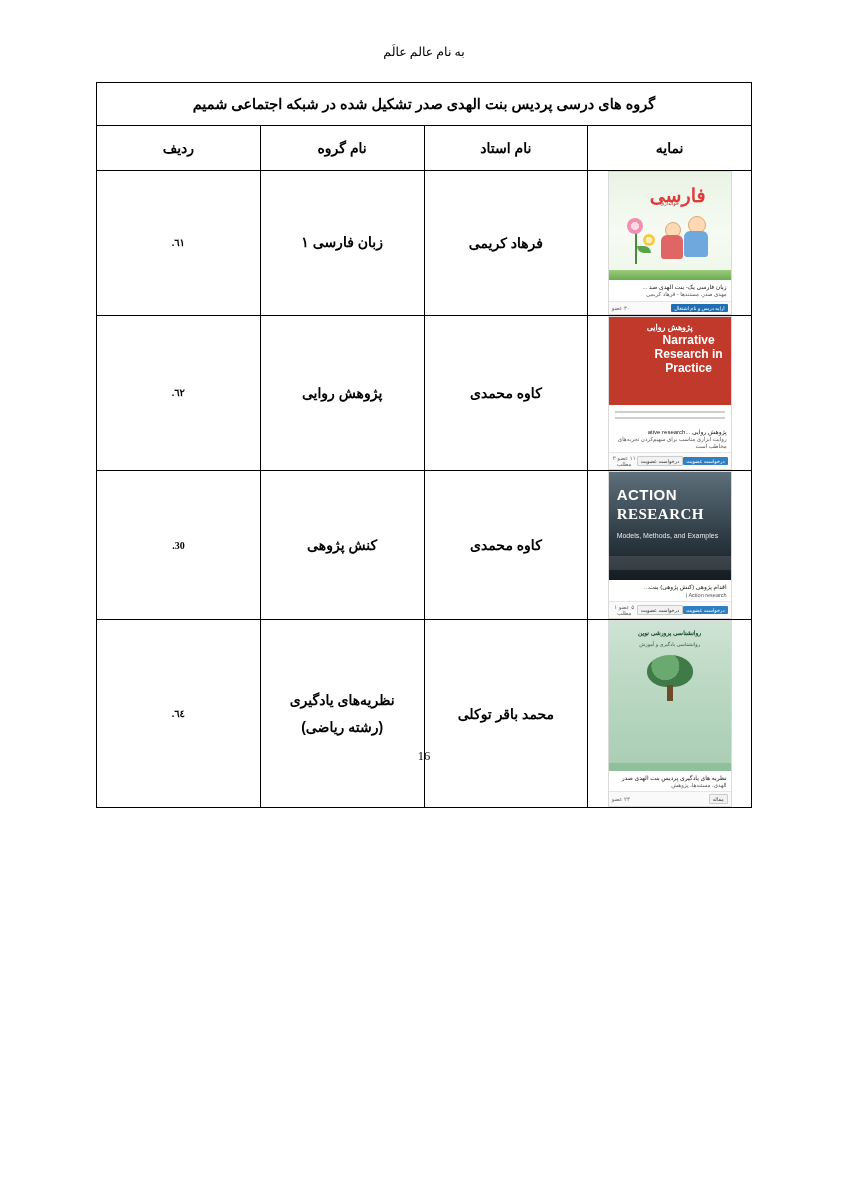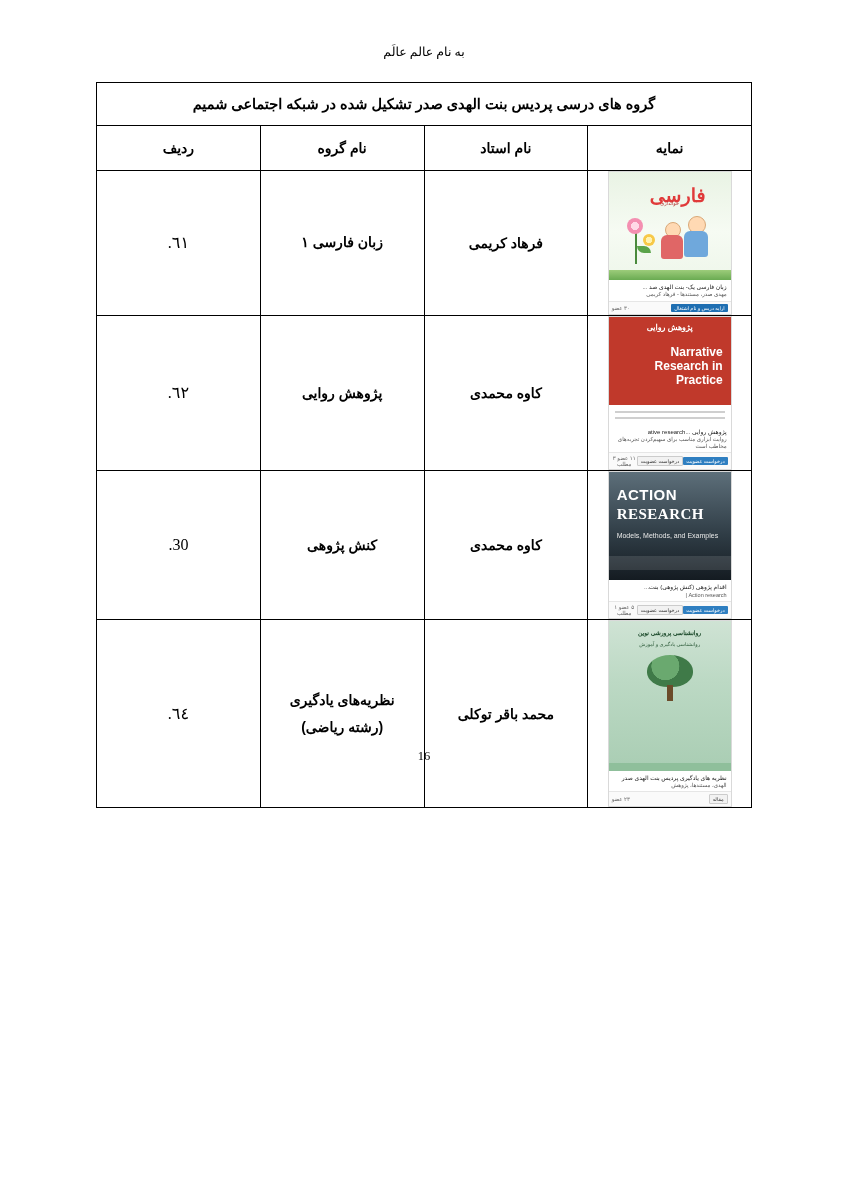--- a/index.html
+++ b/index.html
@@ -54,22 +54,22 @@
     height: 44px;
     font-weight: bold;
     font-size: 14px;
   }
   .col-row { width: 58px; }
   .col-group { width: 245px; }
   .col-teacher { width: 175px; }
   .col-thumb { width: 178px; }
 
   .row-cell-row {
-    font-size: 16px;
-    font-weight: normal;
+    font-size: 10px;
+    font-weight: bold;
     font-family: "Liberation Serif", serif;
   }
   .row-cell-group {
     font-size: 14px;
     font-weight: bold;
     line-height: 1.9;
     padding: 4px 6px;
   }
   .row-cell-teacher {
     font-size: 14px;
@@ -203,22 +203,22 @@
 
   
   .cv-narr {
     background: #c0392b;
   }
   .cv-narr .fa {
     position: absolute; top: 6px; right: 6px; left: 6px;
     text-align: center; color: #ffffff; font-size: 8px; font-weight: bold;
   }
   .cv-narr .en {
-    position: absolute; top: 28px; right: 8px;
-    text-align: right; color: #ffffff; font-size: 12px; font-weight: bold;
+    position: absolute; top: 16px; right: 8px;
+    text-align: center; color: #ffffff; font-size: 12px; font-weight: bold;
     line-height: 1.18; direction: ltr;
   }
   .cv-narr .band {
     position: absolute; bottom: 0; left: 0; right: 0; height: 20px;
     background: #ffffff;
   }
   .cv-narr .band .ln {
     position: absolute; left: 6px; right: 6px; height: 2px; background: #cfcfcf;
   }
 

